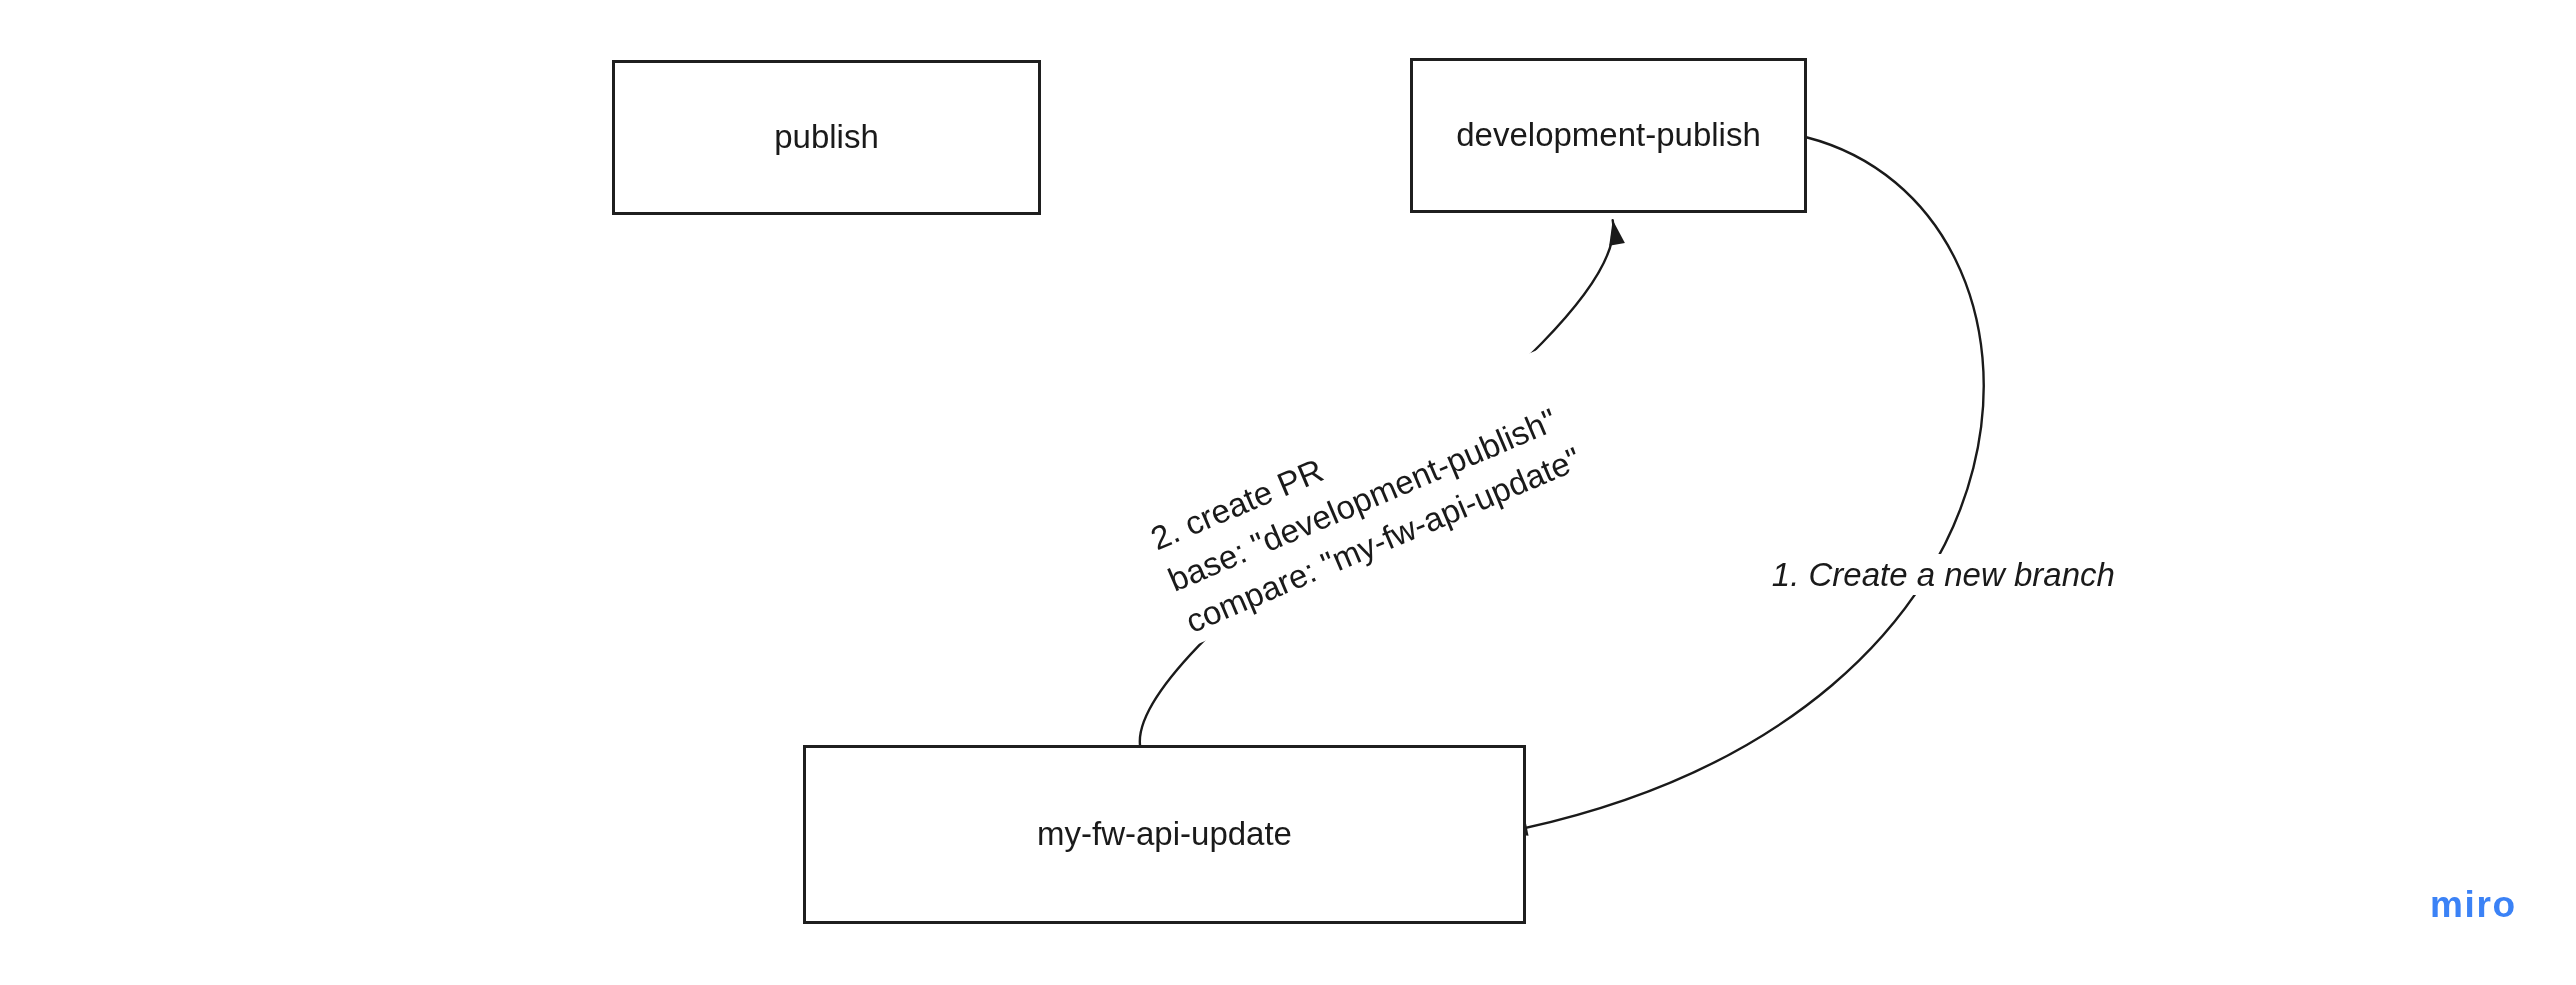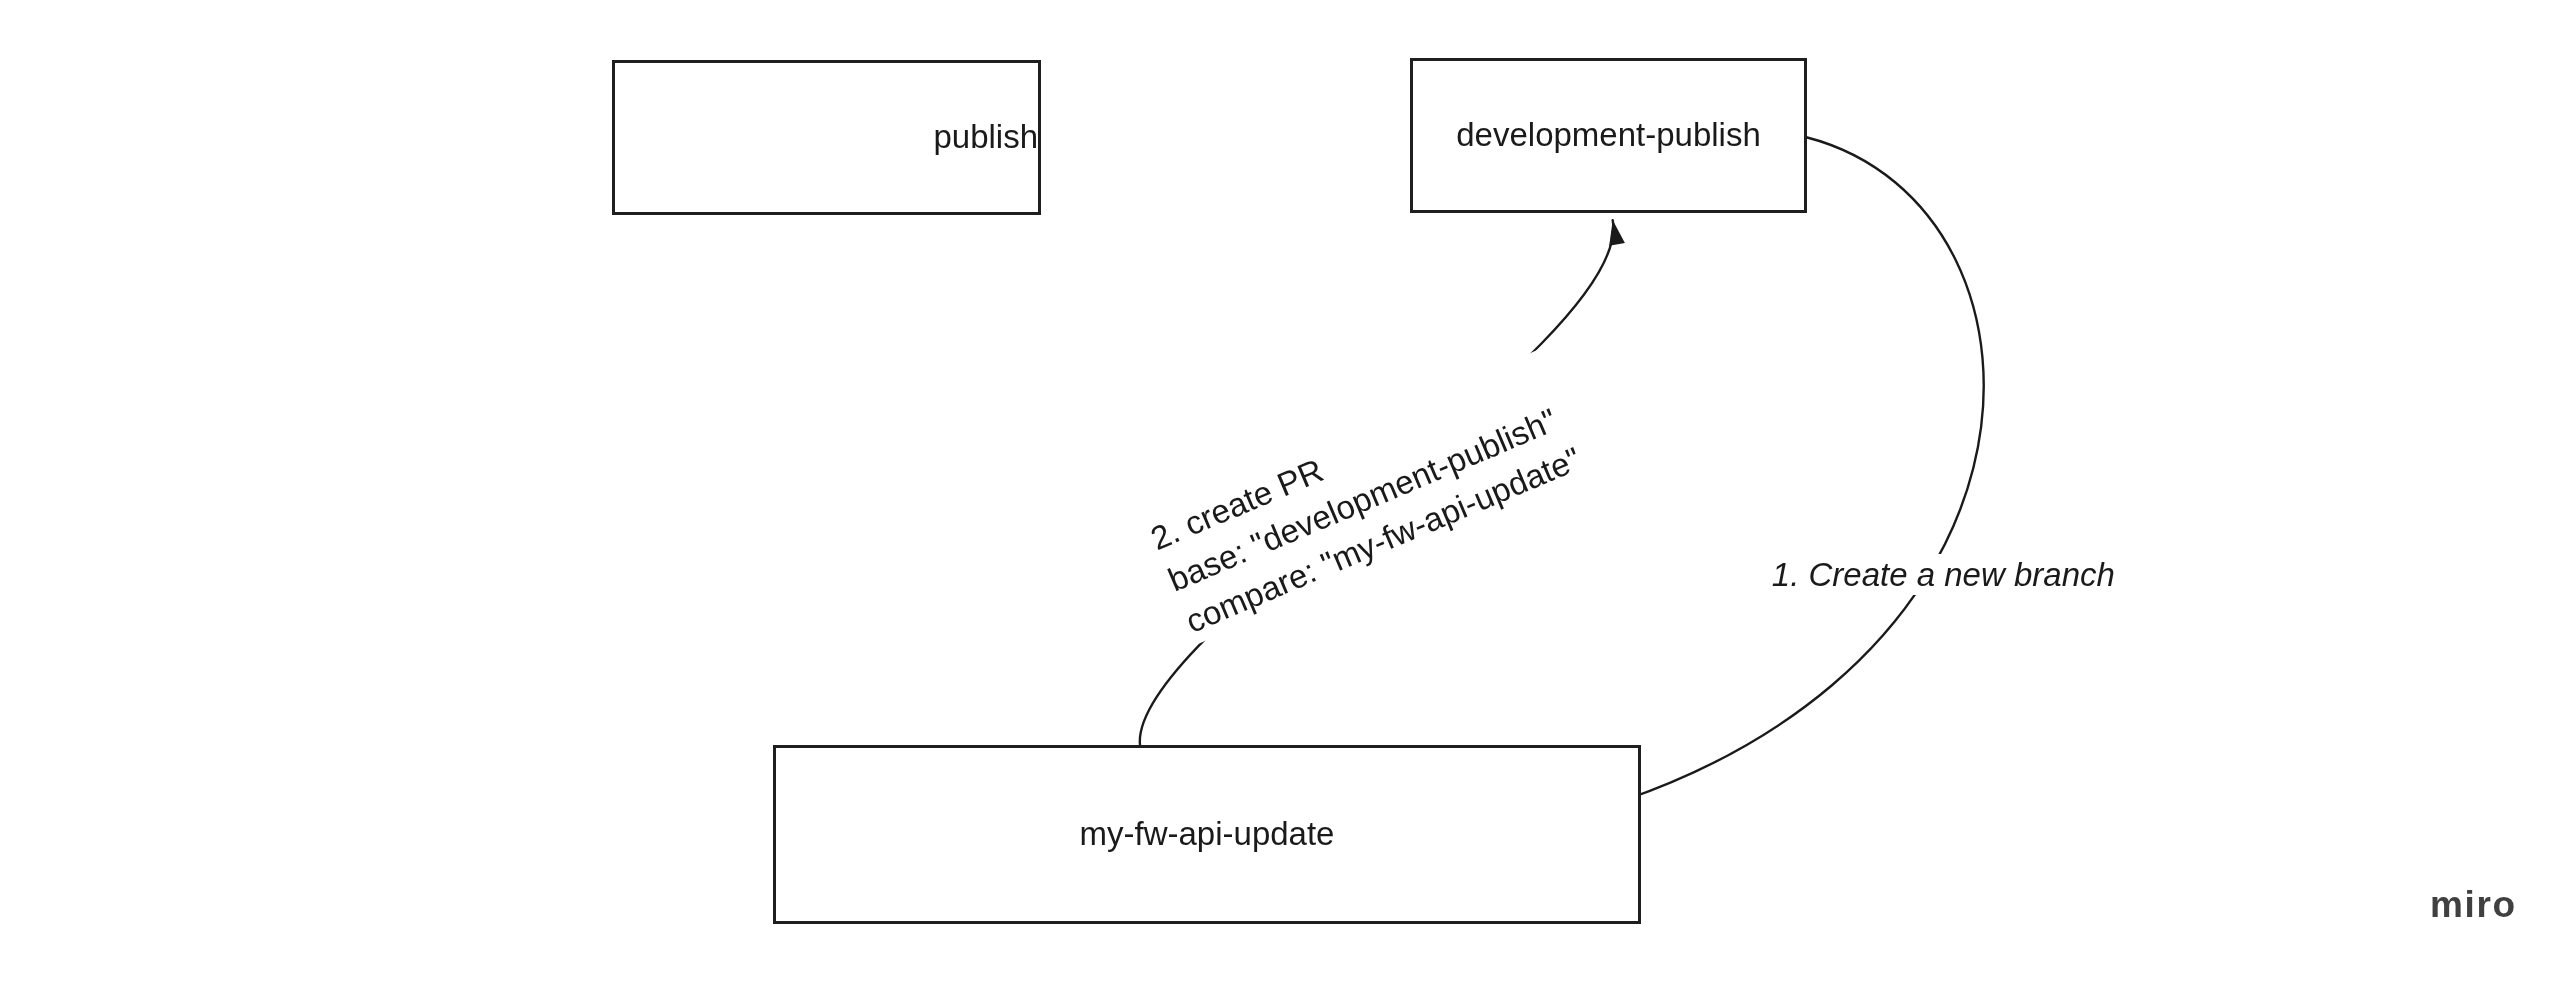--- a/index.html
+++ b/index.html
@@ -20,23 +20,23 @@
     position: absolute;
     border: 3.2px solid #1f1f1f;
     background: #ffffff;
     display: flex; flex-direction: column;
     align-items: center; justify-content: center;
     text-align: center;
     font-size: 33px; line-height: 1.4;
     z-index: 2;
     box-sizing: border-box;
   }
-  #node-publish { left: 612px; top: 60px; width: 429px; height: 155px; align-items: flex-end; }
+  #node-publish { left: 612px; top: 60px; width: 429px; height: 155px; }
   #node-development-publish { left: 1410px; top: 58px; width: 397px; height: 155px; align-items: center; }
-  #node-my-fw-api-update { left: 773px; top: 745px; width: 868px; height: 179px; }
+  #node-my-fw-api-update { left: 803px; top: 745px; width: 723px; height: 179px; }
   .connector-label-1 {
     position: absolute;
     left: 1767px; top: 554px;
     font-size: 33px;
     background: #ffffff;
     padding: 1.6px 4.8px;
     white-space: nowrap;
     z-index: 3;
     font-style: italic;
   }
@@ -51,21 +51,21 @@
     padding: 1.6px 6.4px;
     white-space: nowrap;
     z-index: 3;
   }
   .watermark {
     position: absolute;
     left: 2430px; top: 884px;
     font-size: 37px;
     font-weight: bold;
     letter-spacing: 1.6px;
-    color: #404040;
+    color: #3b82f6;
     z-index: 3;
   }
 </style>
 </head>
 <body>
 
 <svg id="connector-layer" viewBox="0 0 3233 1237" xmlns="http://www.w3.org/2000/svg">
   <defs>
     <marker id="arrowhead" markerUnits="userSpaceOnUse" markerWidth="38" markerHeight="28" refX="33" refY="13" orient="auto">
       <path d="M2 3 L33 13 L2 23 Z" fill="#1a1a1a"></path>

